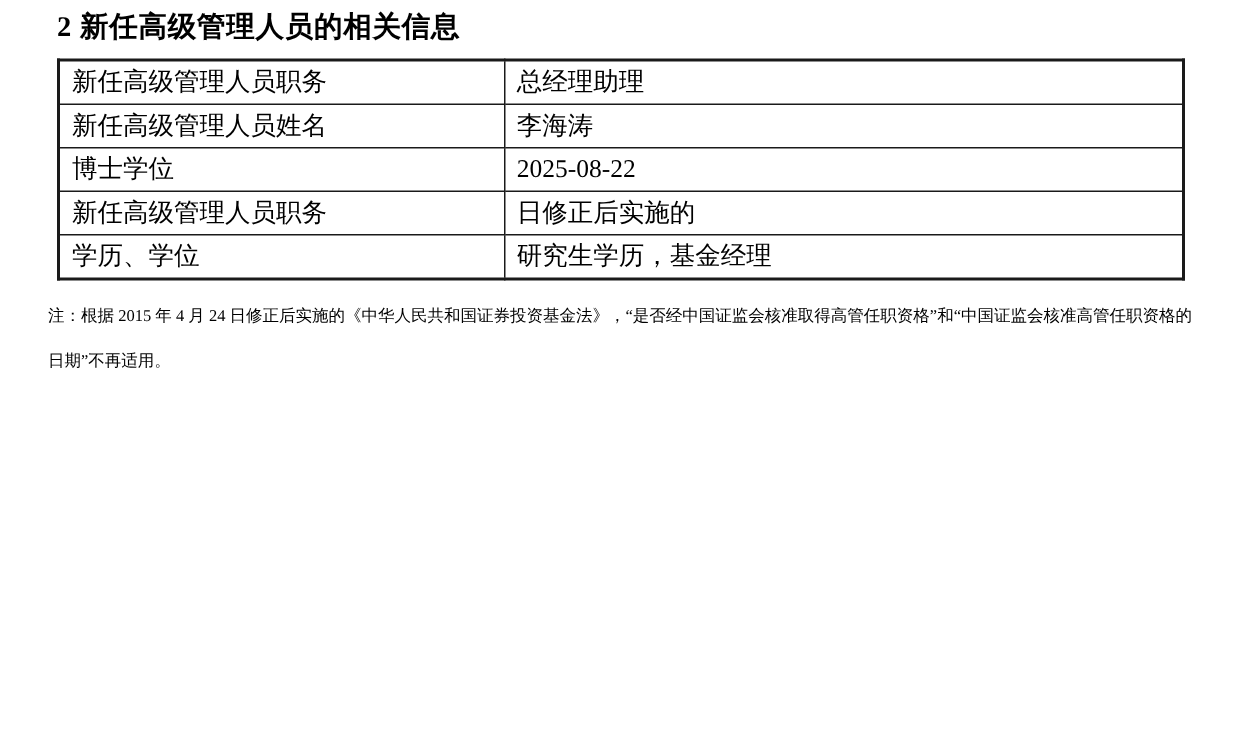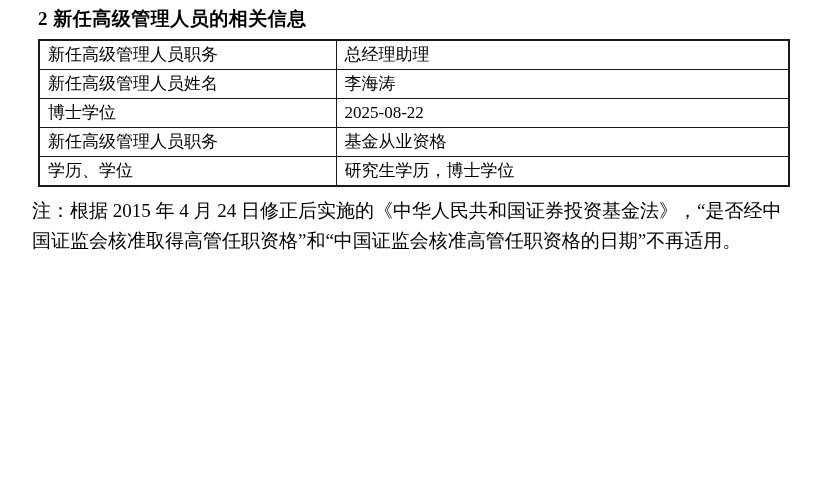--- a/index.html
+++ b/index.html
@@ -36,21 +36,21 @@
     line-height: 25px;
     padding: 1px 8px 2px 8px;
     vertical-align: top;
     word-break: break-all;
   }
   td.label-cell { width: 297px; }
   td.value-cell { width: 453px; }
   .note {
     margin: 9px 0 0 0;
     width: 764px;
-    font-size: 19px;
+    font-size: 11px;
     line-height: 30px;
     word-break: break-all;
   }
 </style>
 </head>
 <body>
 
 <div class="page">
 
   <h1 class="doc-title">2 新任高级管理人员的相关信息</h1>
@@ -64,24 +64,24 @@
       <tr>
         <td class="label-cell">新任高级管理人员姓名</td>
         <td class="value-cell">李海涛</td>
       </tr>
       <tr>
         <td class="label-cell">博士学位</td>
         <td class="value-cell">2025-08-22</td>
       </tr>
       <tr>
         <td class="label-cell">新任高级管理人员职务</td>
-        <td class="value-cell">基金从业资格</td>
+        <td class="value-cell">日修正后实施的</td>
       </tr>
       <tr>
         <td class="label-cell">学历、学位</td>
-        <td class="value-cell">研究生学历，博士学位</td>
+        <td class="value-cell">研究生学历，基金经理</td>
       </tr>
     </tbody>
   </table>
 
   <p class="note">注：根据 2015 年 4 月 24 日修正后实施的《中华人民共和国证券投资基金法》，“是否经中国证监会核准取得高管任职资格”和“中国证监会核准高管任职资格的日期”不再适用。</p>
 
 </div>
 
 </body></html>

